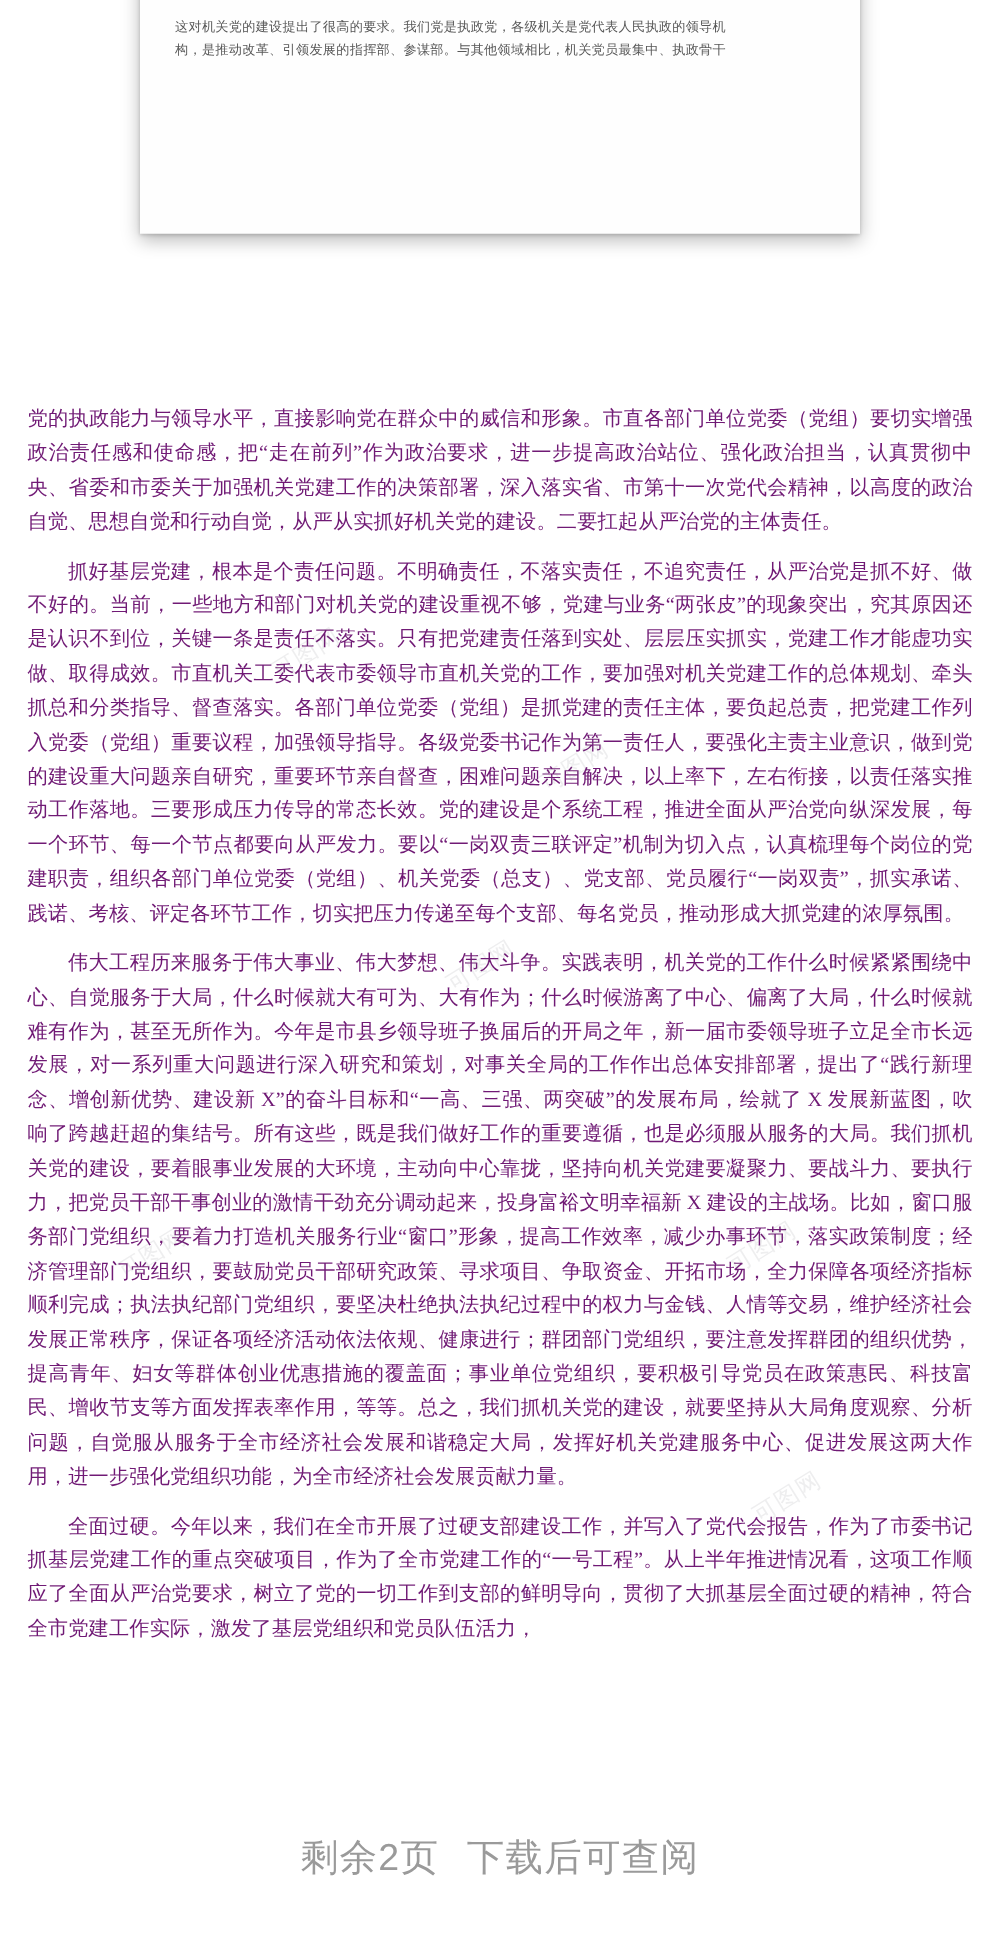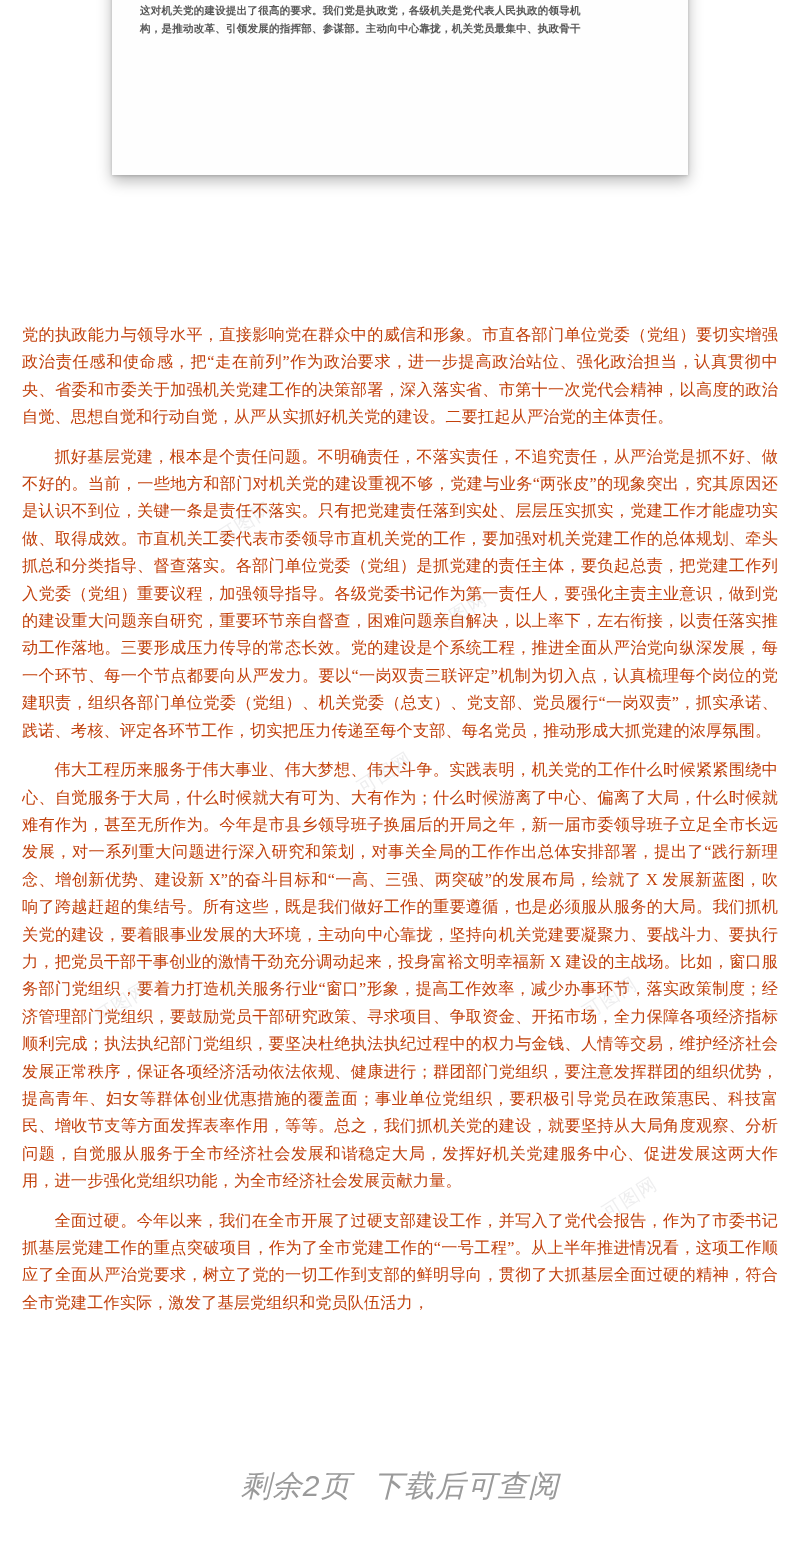--- a/index.html
+++ b/index.html
@@ -15,24 +15,23 @@
     position: relative;
     overflow: hidden;
     font-family: "Liberation Serif", "DejaVu Serif", serif;
     -webkit-font-smoothing: antialiased;
   }
 
   
   .preview-card-wrap {
     position: absolute;
     left: 0;
-    top: 0;
+    top: 12px;
     width: 748px;
     height: 200px;
-    font-weight: bold;
   }
   .preview-card {
     position: absolute;
     left: 112px;
     top: -90px;
     width: 576px;
     height: 265px;
     background: #fefefe;
     box-shadow: 0 6px 14px rgba(0,0,0,0.28), 0 1px 3px rgba(0,0,0,0.18);
   }
@@ -57,21 +56,21 @@
   .doc-body {
     position: absolute;
     left: 22px;
     top: 322px;
     width: 756px;
   }
   .para {
     font-family: "Liberation Serif", "DejaVu Serif", serif;
     font-size: 16.2px;
     line-height: 27.4px;
-    color: #c2410c;
+    color: #701a75;
     text-align: justify;
     text-justify: inter-ideograph;
     margin: 0 0 0 0;
     letter-spacing: 0.1px;
   }
   .para.indent { text-indent: 2em; }
   .para + .para { margin-top: 12px; }
   .heading {
     font-family: "Liberation Serif", "DejaVu Serif", serif;
     font-size: 16.4px;
@@ -97,40 +96,39 @@
     font-weight: 500;
   }
 
   
   .footer {
     position: absolute;
     left: 0;
     top: 1466px;
     width: 800px;
     text-align: center;
-    font-style: italic;
   }
   .footer-text {
     font-family: "Liberation Sans", "DejaVu Sans", sans-serif;
     font-size: 30px;
     color: #9a9a9a;
     letter-spacing: 1px;
     display: inline-block;
   }
   .footer-text .sep { display: inline-block; width: 22px; }
 </style>
 </head>
 <body>
 
 <div class="preview-card-wrap">
   <div class="preview-card">
     <div class="preview-card-inner">
 
       <div class="preview-line">这对机关党的建设提出了很高的要求。我们党是执政党，各级机关是党代表人民执政的领导机</div>
-      <div class="preview-line">构，是推动改革、引领发展的指挥部、参谋部。主动向中心靠拢，机关党员最集中、执政骨干</div>
+      <div class="preview-line">构，是推动改革、引领发展的指挥部、参谋部。与其他领域相比，机关党员最集中、执政骨干</div>
     </div>
   </div>
 </div>
 
 <div class="doc-body" id="doc-body">
     <p class="para">党的执政能力与领导水平，直接影响党在群众中的威信和形象。市直各部门单位党委（党组）要切实增强政治责任感和使命感，把“走在前列”作为政治要求，进一步提高政治站位、强化政治担当，认真贯彻中央、省委和市委关于加强机关党建工作的决策部署，深入落实省、市第十一次党代会精神，以高度的政治自觉、思想自觉和行动自觉，从严从实抓好机关党的建设。二要扛起从严治党的主体责任。</p>
     <p class="para indent">抓好基层党建，根本是个责任问题。不明确责任，不落实责任，不追究责任，从严治党是抓不好、做不好的。当前，一些地方和部门对机关党的建设重视不够，党建与业务“两张皮”的现象突出，究其原因还是认识不到位，关键一条是责任不落实。只有把党建责任落到实处、层层压实抓实，党建工作才能虚功实做、取得成效。市直机关工委代表市委领导市直机关党的工作，要加强对机关党建工作的总体规划、牵头抓总和分类指导、督查落实。各部门单位党委（党组）是抓党建的责任主体，要负起总责，把党建工作列入党委（党组）重要议程，加强领导指导。各级党委书记作为第一责任人，要强化主责主业意识，做到党的建设重大问题亲自研究，重要环节亲自督查，困难问题亲自解决，以上率下，左右衔接，以责任落实推动工作落地。三要形成压力传导的常态长效。党的建设是个系统工程，推进全面从严治党向纵深发展，每一个环节、每一个节点都要向从严发力。要以“一岗双责三联评定”机制为切入点，认真梳理每个岗位的党建职责，组织各部门单位党委（党组）、机关党委（总支）、党支部、党员履行“一岗双责”，抓实承诺、践诺、考核、评定各环节工作，切实把压力传递至每个支部、每名党员，推动形成大抓党建的浓厚氛围。</p>
     <p class="para indent">伟大工程历来服务于伟大事业、伟大梦想、伟大斗争。实践表明，机关党的工作什么时候紧紧围绕中心、自觉服务于大局，什么时候就大有可为、大有作为；什么时候游离了中心、偏离了大局，什么时候就难有作为，甚至无所作为。今年是市县乡领导班子换届后的开局之年，新一届市委领导班子立足全市长远发展，对一系列重大问题进行深入研究和策划，对事关全局的工作作出总体安排部署，提出了“践行新理念、增创新优势、建设新 X”的奋斗目标和“一高、三强、两突破”的发展布局，绘就了 X 发展新蓝图，吹响了跨越赶超的集结号。所有这些，既是我们做好工作的重要遵循，也是必须服从服务的大局。我们抓机关党的建设，要着眼事业发展的大环境，主动向中心靠拢，坚持向机关党建要凝聚力、要战斗力、要执行力，把党员干部干事创业的激情干劲充分调动起来，投身富裕文明幸福新 X 建设的主战场。比如，窗口服务部门党组织，要着力打造机关服务行业“窗口”形象，提高工作效率，减少办事环节，落实政策制度；经济管理部门党组织，要鼓励党员干部研究政策、寻求项目、争取资金、开拓市场，全力保障各项经济指标顺利完成；执法执纪部门党组织，要坚决杜绝执法执纪过程中的权力与金钱、人情等交易，维护经济社会发展正常秩序，保证各项经济活动依法依规、健康进行；群团部门党组织，要注意发挥群团的组织优势，提高青年、妇女等群体创业优惠措施的覆盖面；事业单位党组织，要积极引导党员在政策惠民、科技富民、增收节支等方面发挥表率作用，等等。总之，我们抓机关党的建设，就要坚持从大局角度观察、分析问题，自觉服从服务于全市经济社会发展和谐稳定大局，发挥好机关党建服务中心、促进发展这两大作用，进一步强化党组织功能，为全市经济社会发展贡献力量。</p>
     <p class="para indent">全面过硬。今年以来，我们在全市开展了过硬支部建设工作，并写入了党代会报告，作为了市委书记抓基层党建工作的重点突破项目，作为了全市党建工作的“一号工程”。从上半年推进情况看，这项工作顺应了全面从严治党要求，树立了党的一切工作到支部的鲜明导向，贯彻了大抓基层全面过硬的精神，符合全市党建工作实际，激发了基层党组织和党员队伍活力，</p>
   </div>

